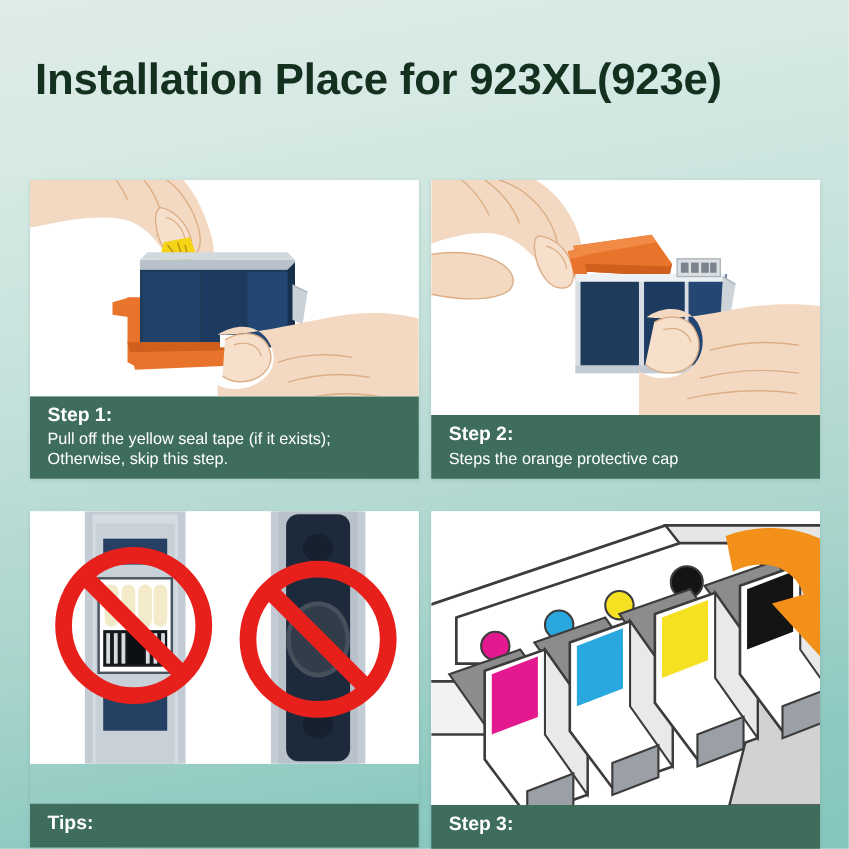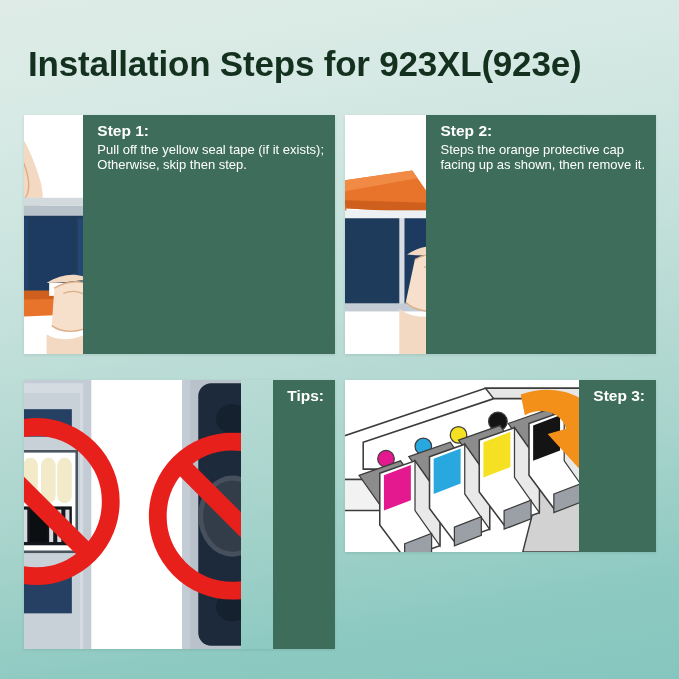--- a/index.html
+++ b/index.html
@@ -11,41 +11,41 @@
   #page{position:relative;width:679px;height:679px;}
 
   
   .title{
     position:absolute;left:28px;top:44px;width:630px;
     font-size:35px;font-weight:bold;letter-spacing:-.2px;
     color:#143120;white-space:nowrap;
   }
 
   
-  .panel{position:absolute;display:flex;flex-direction:row;
-         box-shadow:0 1px 3px rgba(20,60,50,.13);}
+  .panel{position:absolute;display:flex;flex-direction:column;
+         box-shadow:0 1px 3px rgba(20,60,50,.13);margin-top:29px;}
   .p1{left:24px;top:115px;width:311px;height:239px;}
   .p2{left:345px;top:115px;width:311px;height:239px;}
   .p3{left:24px;top:380px;width:311px;height:269px;gap:32px;}
-  .p4{left:345px;top:380px;width:311px;height:172px;}
+  .p4{left:345px;top:380px;width:311px;height:270px;}
 
   .art{flex:1;background:#ffffff;position:relative;overflow:hidden;}
   .art svg{position:absolute;left:0;top:0;width:100%;height:100%;}
 
   .cap{background:#3f6d5c;color:#fff;padding:7px 11px 9px 14px;}
   .cap .hd{font-size:15.5px;font-weight:bold;line-height:1.2;}
   .cap .bd{font-size:13px;line-height:1.18;margin-top:1px;}
   .cap .bd span{display:block;}
 </style>
 </head>
 <body>
 
 <div id="page">
 
-  <div class="title">Installation Steps for 923XL(923e)</div>
+  <div class="title">Installation Place for 923XL(923e)</div>
 
   <div class="panel p1">
     <div class="art">
       <svg viewBox="0 0 311 185" preserveAspectRatio="xMidYMid slice">
         <rect x="0" y="0" width="311" height="185" fill="#ffffff"></rect>
 
         <g>
           <path d="M-10,-12 L95,-12 C118,-4 132,14 140,36 C147,54 150,66 143,74
                    C136,82 122,80 113,70 C104,60 96,46 82,40
                    C62,32 30,38 2,44 L-10,44 Z" fill="#f3d9c2"></path>
@@ -97,21 +97,21 @@
           <path d="M198,152 C216,146 238,144 258,148" fill="none" stroke="#dcae86" stroke-width="1.1"></path>
           <path d="M206,168 C226,162 250,160 272,164" fill="none" stroke="#dcae86" stroke-width="1.1"></path>
           <path d="M216,182 C238,176 262,176 284,180" fill="none" stroke="#dcae86" stroke-width="1.1"></path>
         </g>
       </svg>
     </div>
     <div class="cap">
       <div class="hd">Step 1:</div>
       <div class="bd">
         <span>Pull off the yellow seal tape (if it exists);</span>
-        <span>Otherwise, skip then step.</span>
+        <span>Otherwise, skip this step.</span>
       </div>
     </div>
   </div>
 
   <div class="panel p2">
     <div class="art">
       <svg viewBox="0 0 311 185" preserveAspectRatio="xMidYMid slice">
         <rect x="0" y="0" width="311" height="185" fill="#ffffff"></rect>
 
         <g>
@@ -168,21 +168,20 @@
           <path d="M222,134 C244,128 268,126 292,130" fill="none" stroke="#dcae86" stroke-width="1.1"></path>
           <path d="M214,156 C238,150 266,148 292,152" fill="none" stroke="#dcae86" stroke-width="1.1"></path>
           <path d="M204,172 C232,166 262,164 290,168" fill="none" stroke="#dcae86" stroke-width="1.1"></path>
         </g>
       </svg>
     </div>
     <div class="cap">
       <div class="hd">Step 2:</div>
       <div class="bd">
         <span>Steps the orange protective cap</span>
-        <span>facing up as shown, then remove it.</span>
       </div>
     </div>
   </div>
 
   <div class="panel p3">
     <div class="art">
       <svg viewBox="0 0 311 166" preserveAspectRatio="xMidYMid slice">
         <rect x="0" y="0" width="311" height="166" fill="#ffffff"></rect>
 
         <g>

